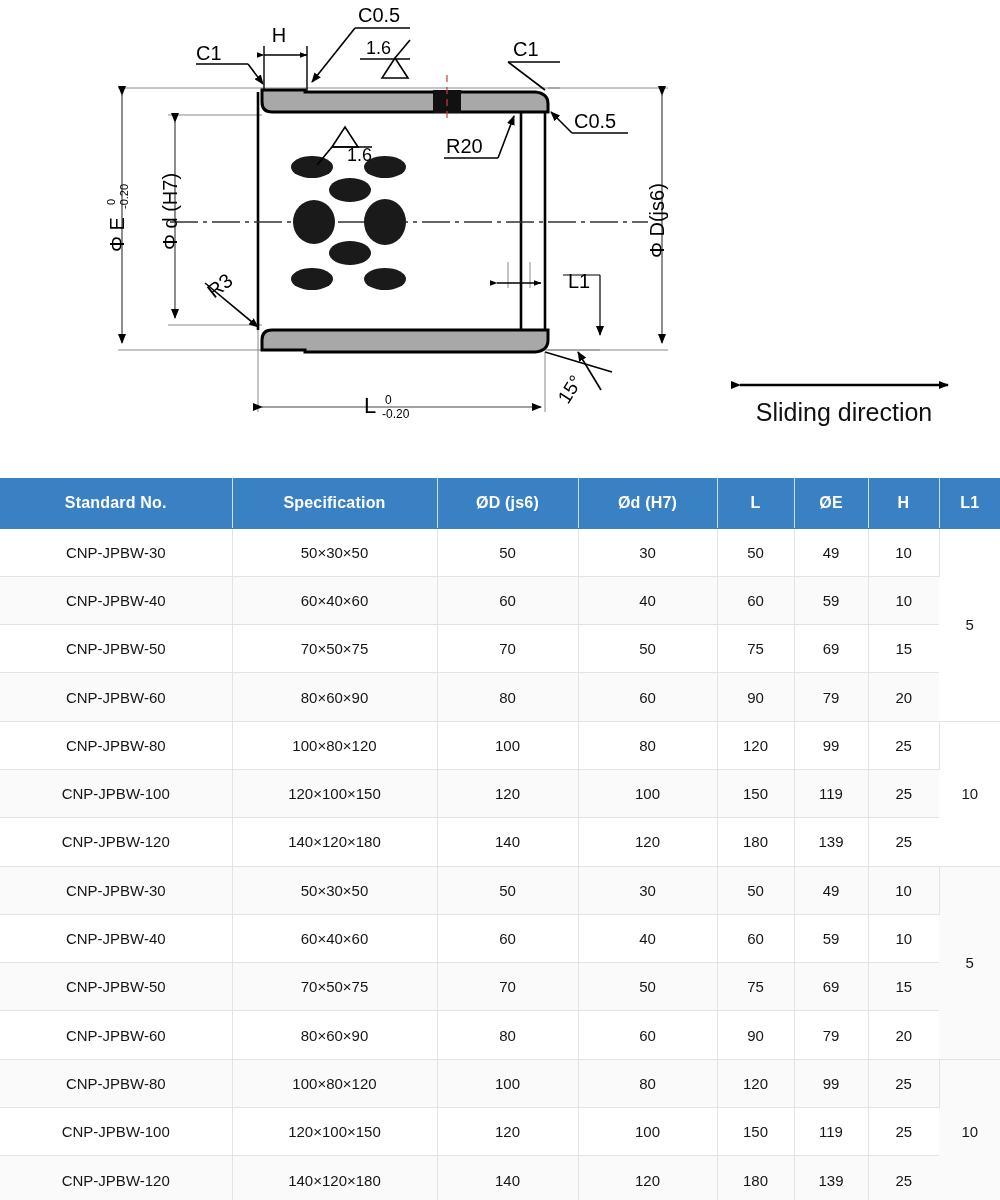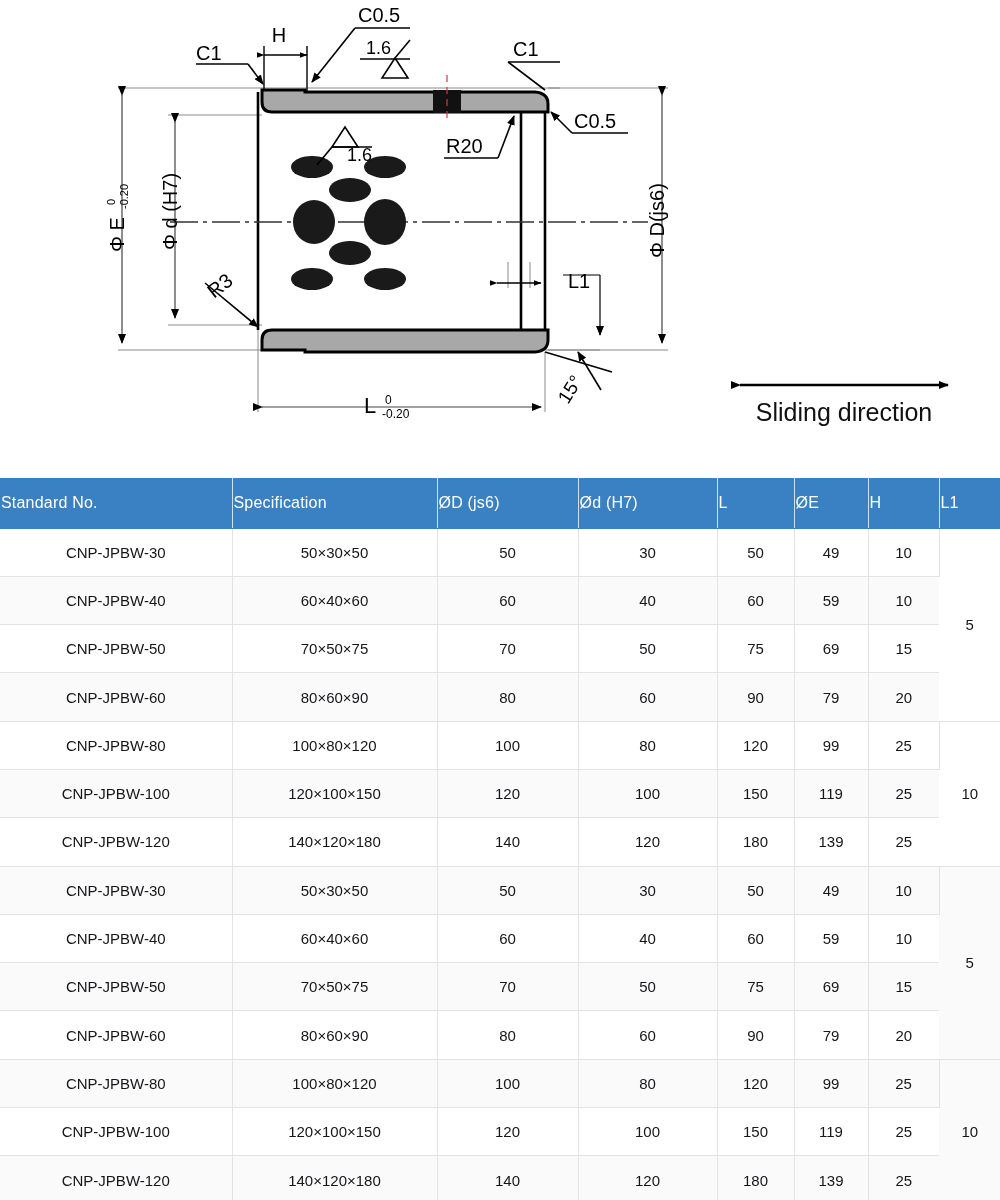--- a/index.html
+++ b/index.html
@@ -30,25 +30,25 @@
     position: absolute;
     left: 0; top: 478px;
     width: 1000px;
     border-collapse: collapse;
     table-layout: fixed;
   }
   #spec-table th {
     background: #3a81c3;
     color: #ffffff;
     font-size: 16px;
-    font-weight: normal;
+    font-weight: bold;
     height: 50px;
     border-right: 1px solid #cfe0ef;
     border-bottom: 1px solid #3a81c3;
-    text-align: left;
+    text-align: center;
     vertical-align: middle;
     letter-spacing: .2px;
   }
   #spec-table th:last-child { border-right: none; }
   #spec-table td {
     height: 48.3px;
     font-size: 15px;
     color: #16161a;
     text-align: center;
     vertical-align: middle;

